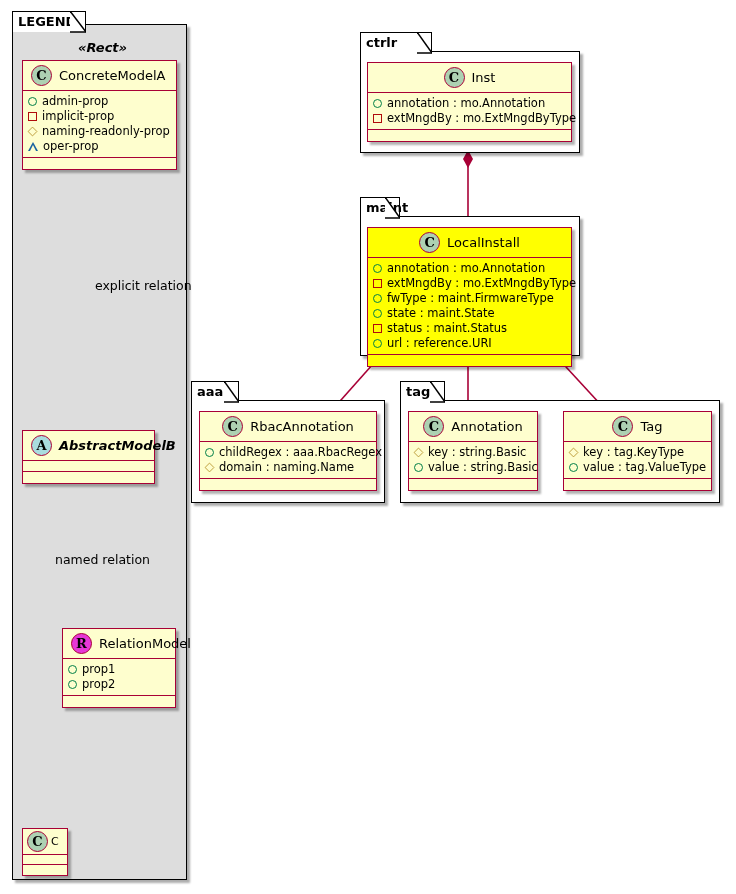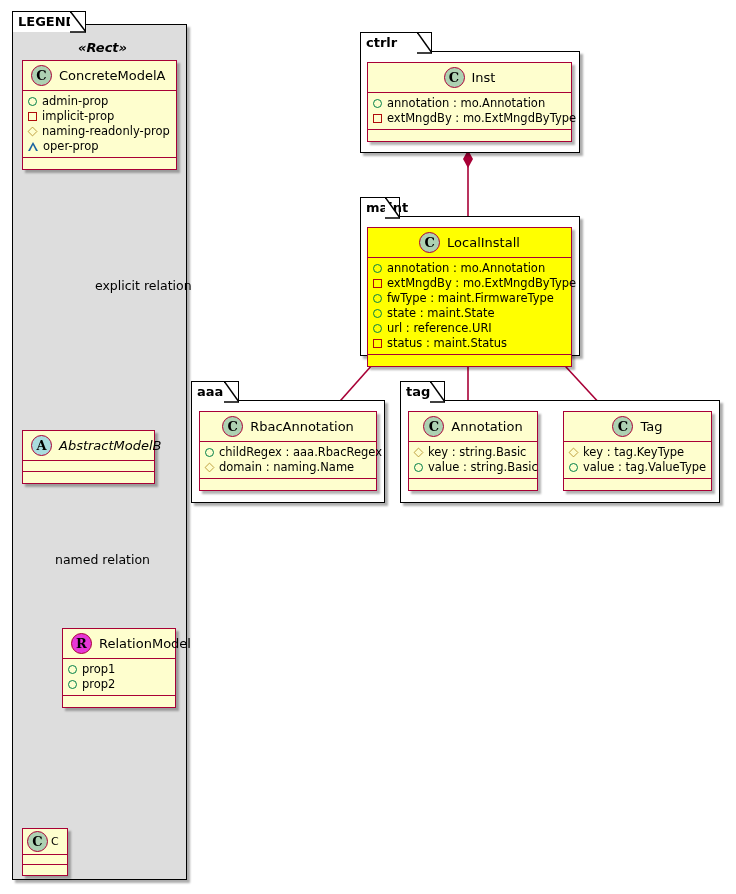--- a/index.html
+++ b/index.html
@@ -85,21 +85,21 @@
   .cls-header.left {
     justify-content: flex-start;
   }
   .cls-name {
     font-size: 13px;
     color: #000000;
     white-space: nowrap;
   }
   .cls-name.italic {
     font-style: italic;
-    font-weight: normal;
+    font-weight: bold;
   }
   .cls-name.tiny {
     font-size: 11px;
   }
 
   .spot {
     width: 19px;
     height: 19px;
     border-radius: 50%;
     border: 1.2px solid #A80036;
@@ -365,26 +365,26 @@
       </div>
       <div class="attr">
         <span class="vm circle"></span>
         <span class="attr-text">fwType : maint.FirmwareType</span>
       </div>
       <div class="attr">
         <span class="vm circle"></span>
         <span class="attr-text">state : maint.State</span>
       </div>
       <div class="attr">
-        <span class="vm circle"></span>
-        <span class="attr-text">url : reference.URI</span>
-      </div>
-      <div class="attr">
         <span class="vm square"></span>
         <span class="attr-text">status : maint.Status</span>
+      </div>
+      <div class="attr">
+        <span class="vm circle"></span>
+        <span class="attr-text">url : reference.URI</span>
       </div>
     </div>
     <div class="cls-methods"></div>
   </div>
 
   <div class="pkg" style="left:191px; top:400px; width:194px; height:103px;"></div>
   <div class="pkg-tab" style="left:191px; top:381px; width:48px;">
     <span>aaa</span>
     <svg class="tab-fold-svg" width="15" height="22" viewBox="0 0 15 22">
       <polygon points="0,0 15,21 0,21" fill="#ffffff" stroke="none"></polygon>

